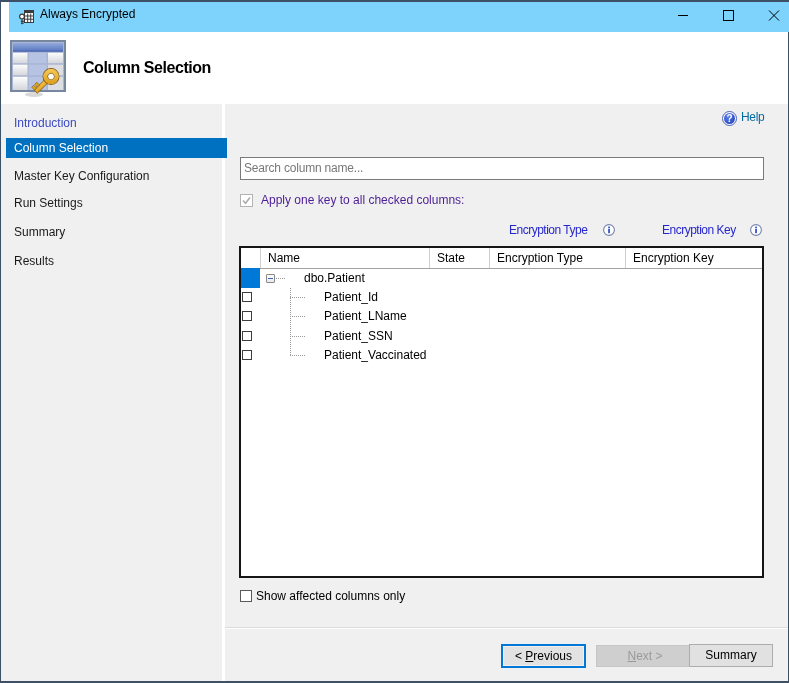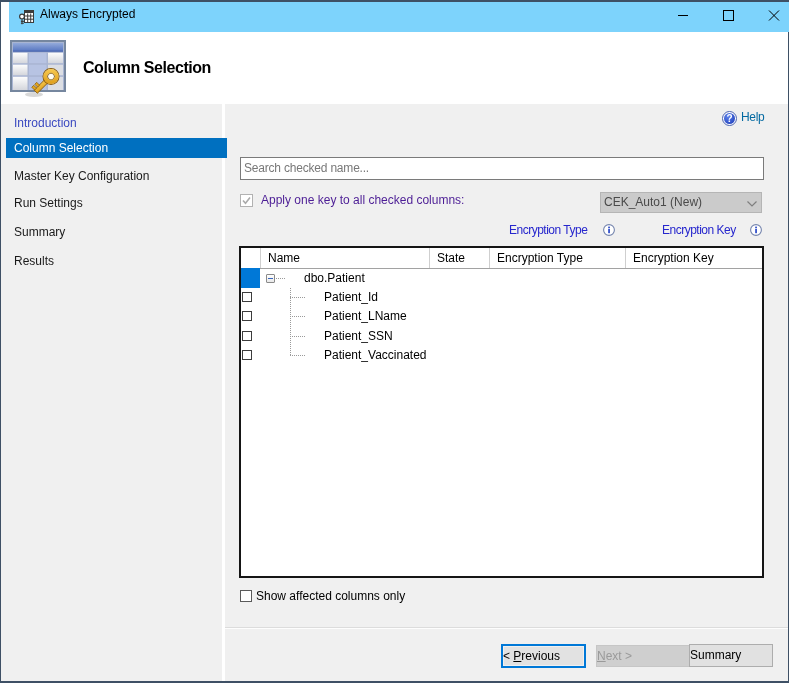--- a/index.html
+++ b/index.html
@@ -35,21 +35,21 @@
   #bluecell{position:absolute;left:0;top:20px;width:19px;height:20px;background:#0078d7;}
   .rowcb{position:absolute;left:1px;width:10px;height:10px;box-sizing:border-box;border:1px solid #3d3d3d;background:#fff;}
   #expander{position:absolute;left:25px;top:26px;width:9px;height:9px;box-sizing:border-box;border:1px solid #8a8a8a;border-radius:1px;background:linear-gradient(#fefefe,#e9e9e9);}
   #expander::after{content:"";position:absolute;left:1px;top:3px;width:5px;height:1px;background:#3a66bd;}
   .dots{position:absolute;height:1px;background-image:repeating-linear-gradient(to right,#9a9a9a 0 1px,transparent 1px 2px);}
   .vdots{position:absolute;width:1px;background-image:repeating-linear-gradient(to bottom,#9a9a9a 0 1px,transparent 1px 2px);}
   #cb-show{left:239px;top:588px;width:12px;height:12px;border:1px solid #5a5a5a;}
   #lbl-show{left:255px;top:587px;font-size:12px;color:#000;}
   #botline{position:absolute;left:224px;top:625px;width:563px;height:1px;background:#dcdcdc;border-bottom:1px solid #fdfdfd;}
   
-  .btn{position:absolute;box-sizing:border-box;font-size:12px;text-align:left;}
+  .btn{position:absolute;box-sizing:border-box;font-size:12px;text-align:center;}
   #btn-prev{left:500px;top:642px;width:85px;height:24px;background:#e2e2e2;border:2px solid #0078d7;line-height:20px;color:#000;box-shadow:inset 0 0 0 1px #f0f0f0;}
   #btn-next{left:595px;top:643px;width:98px;height:22px;background:#cfcfcf;border:1px solid #c6c6c6;line-height:20px;color:#9a9a9a;}
   #btn-cancel{left:688px;top:642px;width:84px;height:23px;background:#e1e1e1;border:1px solid #adadad;line-height:21px;color:#000;}
   u.ak{text-decoration:underline;}
 </style>
 </head>
 <body>
 <div id="win">
   <div id="titlebar">
     <svg class="abs" style="left:9px;top:7px" width="17" height="16" viewBox="0 0 17 16">
@@ -128,34 +128,29 @@
       <stop offset="0" stop-color="#5f83ea"></stop>
           <stop offset="1" stop-color="#1c3cba"></stop>
     </radialGradient>
       </defs>
     <circle cx="7.5" cy="7.5" r="7" fill="#fff" stroke="#4a62b0" stroke-width="1"></circle>
     <circle cx="7.5" cy="7.5" r="5.5" fill="url(#helpg)"></circle>
     <text x="7.5" y="11.2" font-size="10" font-weight="bold" fill="#fff" text-anchor="middle" font-family="Liberation Sans">?</text>
   </svg>
   <div id="help">Help</div>
 
-  <div id="searchbox">Search checked name...</div>
+  <div id="searchbox">Search column name...</div>
 
   <div class="cb" id="cb-apply">
     <svg width="11" height="11" viewBox="0 0 11 11" style="position:absolute;left:0;top:0">
       <path d="M2 5.5l2.5 2.8L9 2.5" fill="none" stroke="#ababab" stroke-width="1.6"></path>
     </svg>
   </div>
   <div class="abs" id="lbl-apply">Apply one key to all checked columns:</div>
 
-  <div id="combo">CEK_Auto1 (New)
-    <svg width="10" height="6" viewBox="0 0 10 6" style="position:absolute;right:4px;top:8px">
-      <path d="M0.5 0.5l4.5 4.5 4.5-4.5" fill="none" stroke="#7f7f7f" stroke-width="1.2"></path>
-    </svg>
-  </div>
 
   <div class="link" style="left:508px;top:221px">Encryption Type</div>
   <svg class="abs" style="left:602px;top:222px" width="12" height="12" viewBox="0 0 12 12">
     <circle cx="6" cy="6" r="5.4" fill="#fff" stroke="#7484ad" stroke-width="1.1"></circle>
     <rect x="5.2" y="5" width="1.7" height="4.2" fill="#2746c8"></rect>
     <rect x="5.2" y="2.6" width="1.7" height="1.7" fill="#2746c8"></rect>
   </svg>
   <div class="link" style="left:661px;top:221px">Encryption Key</div>
   <svg class="abs" style="left:749px;top:222px" width="12" height="12" viewBox="0 0 12 12">
     <circle cx="6" cy="6" r="5.4" fill="#fff" stroke="#7484ad" stroke-width="1.1"></circle>

